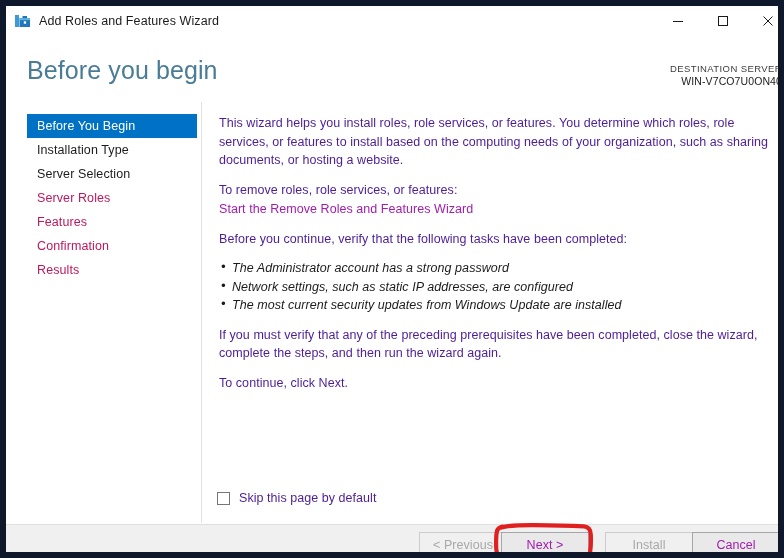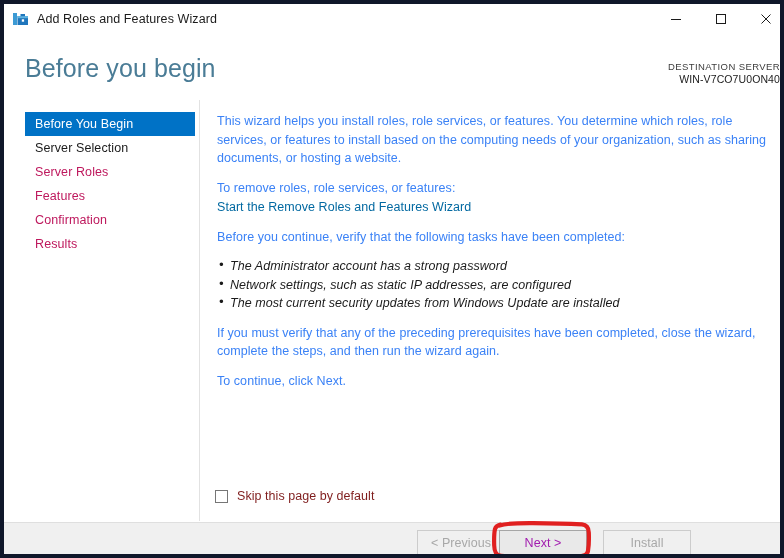--- a/index.html
+++ b/index.html
@@ -12,21 +12,21 @@
     background: #ffffff;
     font-family: "Liberation Sans", sans-serif;
     overflow: hidden;
   }
   #wizard-window {
     position: relative;
     width: 784px;
     height: 558px;
     background: #ffffff;
     box-sizing: border-box;
-    border: 4px solid #0f172a;
+    border: 6px solid #0f172a;
     overflow: hidden;
   }
 
   
   #title-bar {
     position: absolute;
     left: 0; top: 0;
     width: 784px;
     height: 30px;
     background: #ffffff;
@@ -141,29 +141,29 @@
     left: 197px;
     top: 96px;
     width: 587px;
     height: 421px;
     background: #ffffff;
     box-sizing: border-box;
     padding: 12px 18px 0 16px;
   }
   .body-text {
     font-size: 12.5px;
-    color: #3b82f6;
+    color: #4c1d95;
     line-height: 18.5px;
     letter-spacing: 0.05px;
     margin: 0;
   }
   .para-gap { height: 11px; }
   #remove-wizard-link {
     font-size: 12.5px;
-    color: #0369a1;
+    color: #a21caf;
     line-height: 18.5px;
     letter-spacing: 0.05px;
     text-decoration: none;
     cursor: pointer;
     display: inline-block;
   }
   #prereq-list {
     margin: 0;
     padding: 0;
     list-style: none;
@@ -197,21 +197,21 @@
     width: 13px;
     height: 13px;
     border: 1px solid #767676;
     background: #ffffff;
     box-sizing: border-box;
     flex: 0 0 auto;
   }
   #skip-label {
     margin-left: 9px;
     font-size: 12.5px;
-    color: #7f1d1d;
+    color: #4c1d95;
     letter-spacing: 0.05px;
     white-space: nowrap;
   }
 
   
   #footer {
     position: absolute;
     left: 0;
     top: 518px;
     width: 784px;
@@ -302,20 +302,23 @@
       <div id="destination-server-label">DESTINATION SERVER</div>
       <div id="destination-server-name">WIN-V7CO7U0ON40</div>
     </div>
   </div>
 
   <div id="sidebar">
     <div class="nav-item selected">
         <span>Before You Begin</span>
       </div>
     <div class="nav-item">
+        <span>Installation Type</span>
+      </div>
+    <div class="nav-item">
         <span>Server Selection</span>
       </div>
     <div class="nav-item disabled">
         <span>Server Roles</span>
       </div>
     <div class="nav-item disabled">
         <span>Features</span>
       </div>
     <div class="nav-item disabled">
         <span>Confirmation</span>
@@ -352,20 +355,21 @@
     <div id="skip-row">
       <span id="skip-checkbox"></span>
       <span id="skip-label">Skip this page by default</span>
     </div>
   </div>
 
   <div id="footer">
     <button class="footer-btn disabled" id="btn-previous">&lt; Previous</button>
     <button class="footer-btn" id="btn-next">Next &gt;</button>
     <button class="footer-btn disabled" id="btn-install">Install</button>
+    <button class="footer-btn" id="btn-cancel">Cancel</button>
   </div>
 
   <svg id="next-annotation" viewBox="0 0 108 45">
     <path d="M10.5,8.5 C18,6.2 31,6.0 44,6.1 C58,6.2 74,6.4 93,7.4
              C97.6,7.8 99.6,10.5 99.8,15.5 C100.1,22 99.9,28.5 99.0,33.8
              C98.4,37.4 96.2,38.9 91.0,39.2 C74,40.1 52,40.2 33,39.9
              C22,39.7 13.6,39.3 9.8,38.2 C6.6,37.3 5.4,34.2 5.2,28.5
              C5.0,22.5 5.2,15.5 6.0,12.0 C6.6,9.4 8.0,8.4 11.5,7.6" fill="none" stroke="#e02020" stroke-width="4.2" stroke-linecap="round" stroke-linejoin="round"></path>
   </svg>
 

